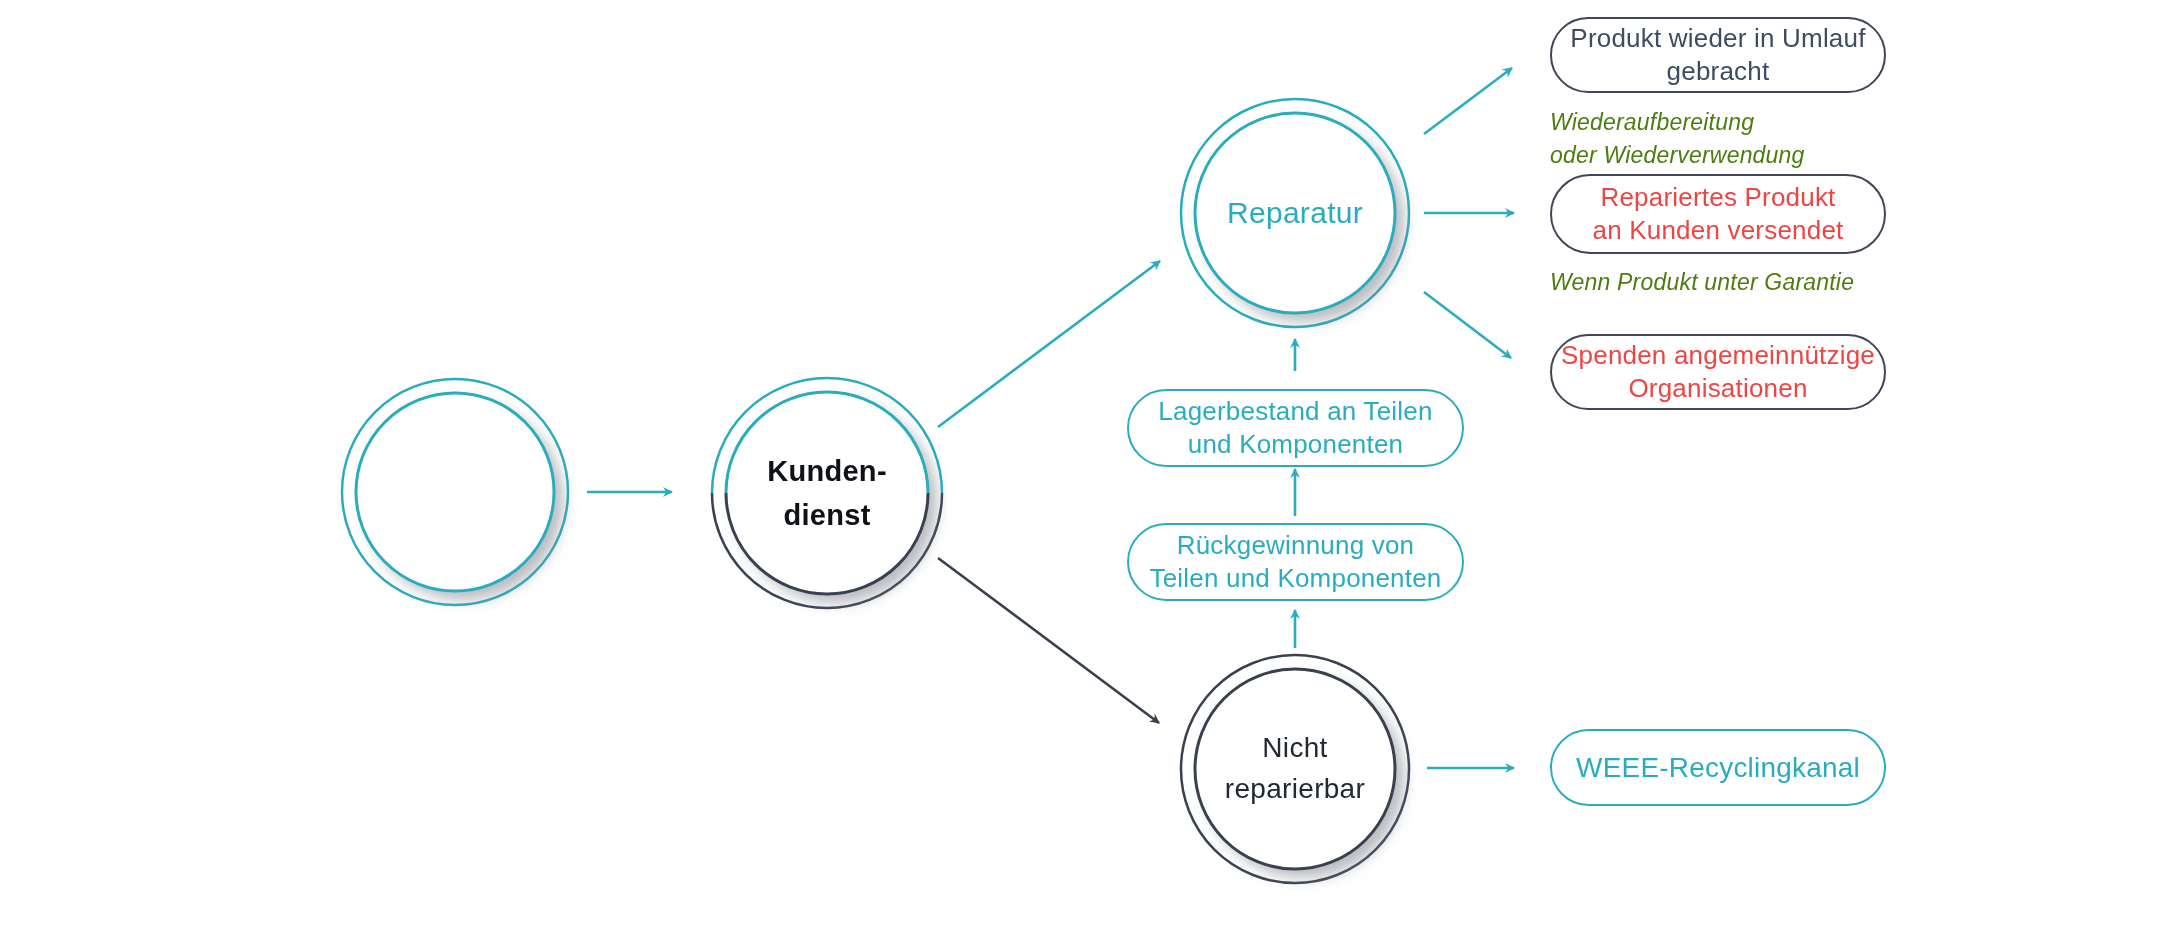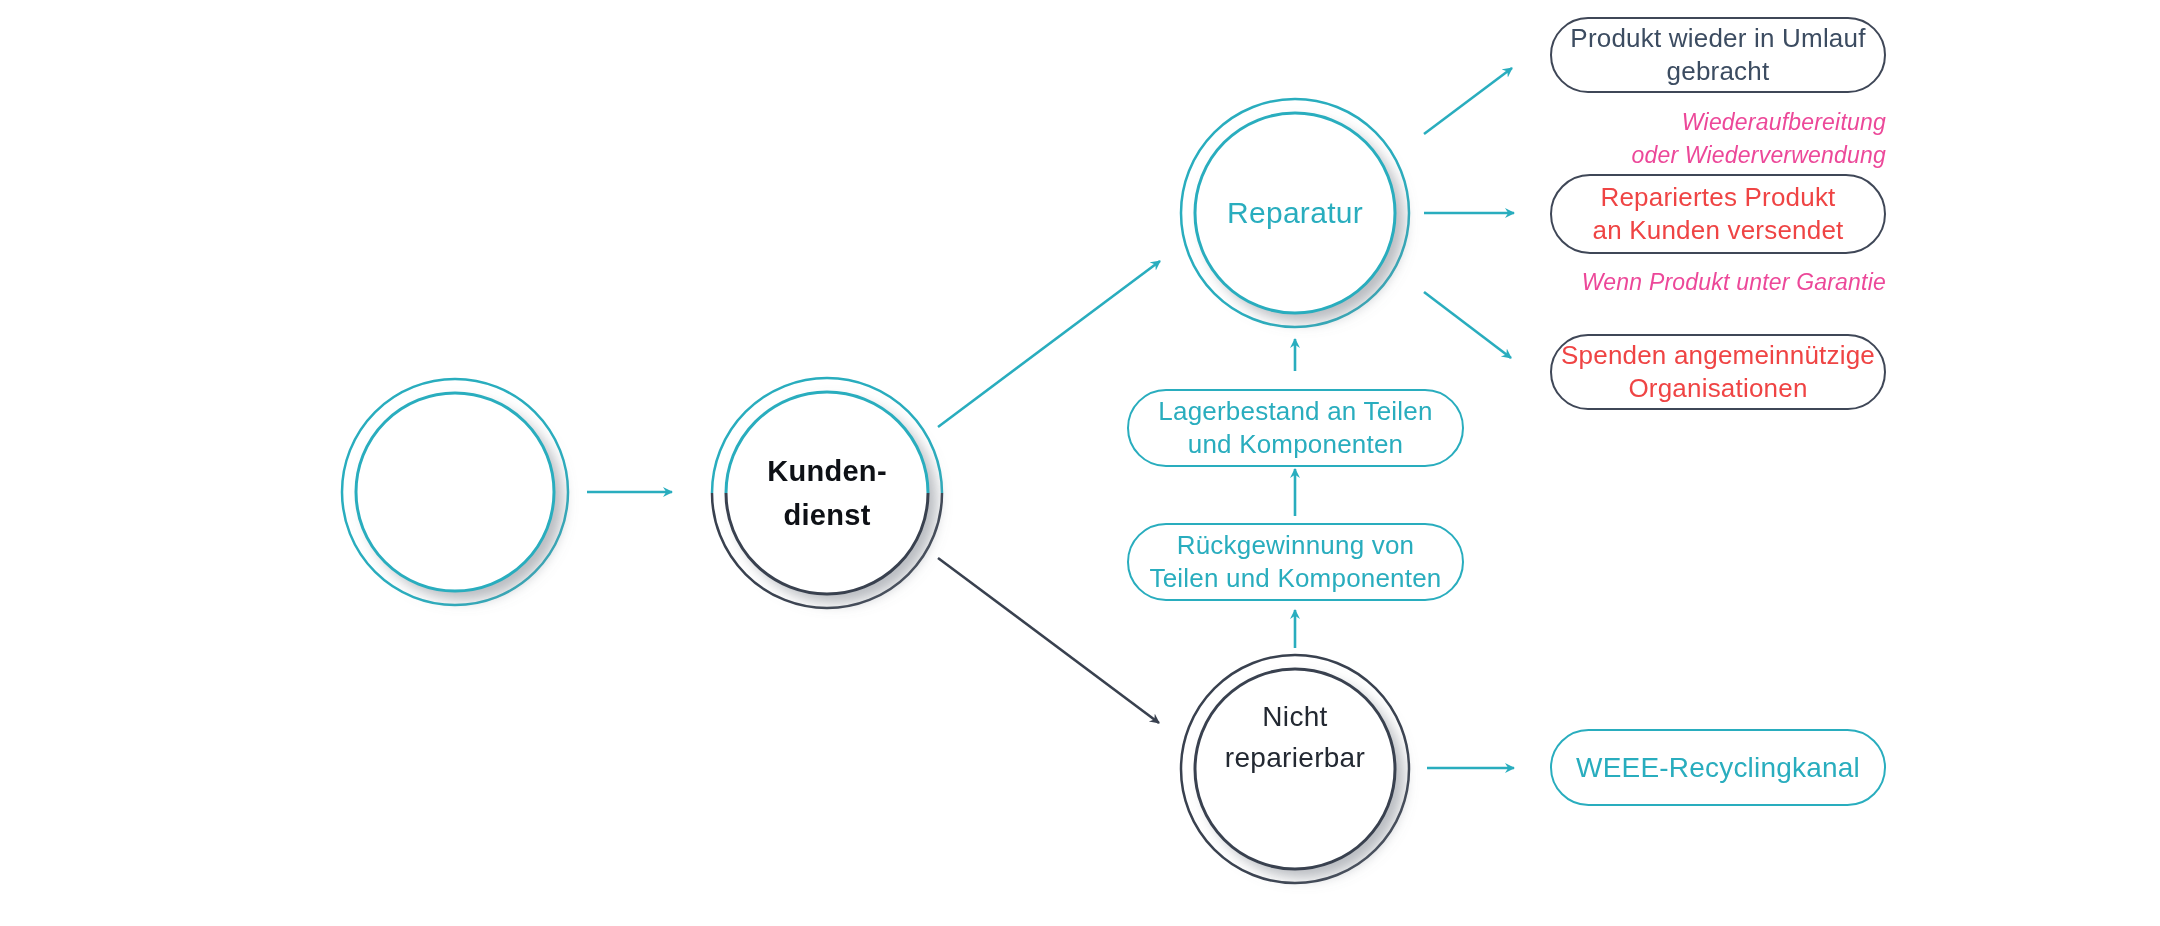--- a/index.html
+++ b/index.html
@@ -40,25 +40,25 @@
     box-sizing:border-box;
     background:#ffffff;
   }
   .pill-teal{border:2px solid var(--teal);color:var(--teal);font-size:26px;}
   .pill-dark{border:2px solid #3f4757;color:#ef4444;font-size:26px;}
   .pill-dark.first{color:#3c4c61;}
 
   .caption{
     position:absolute;
     width:336px;
-    text-align:right;
+    text-align:left;
     white-space:pre-line;
     font-style:italic;
     font-size:23px;
-    color:#ec4899;
+    color:#4d7c0f;
     line-height:1.45;
     letter-spacing:0.2px;
   }
 </style>
 </head>
 <body>
 
 <div id="canvas">
 
   <svg id="wires" viewBox="0 0 2160 926" xmlns="http://www.w3.org/2000/svg">
@@ -132,21 +132,21 @@
       <circle cx="1295" cy="769" r="100" fill="#ffffff" stroke="var(--dark)" stroke-width="3"></circle>
     </g>
   </svg>
 
 
   <div class="node-label lbl-kd" style="left:827px;top:493px;">Kunden-
 dienst</div>
 
   <div class="node-label lbl-repair" style="left:1295px;top:213px;">Reparatur</div>
 
-  <div class="node-label lbl-notrep" style="left:1295px;top:738px;">Nicht
+  <div class="node-label lbl-notrep" style="left:1295px;top:769px;">Nicht
 reparierbar</div>
 
   <div class="pill pill-teal" style="left:1127px;top:381px;width:337px;height:78px;margin-top:8px;">Lagerbestand an Teilen
 und Komponenten</div>
 
   <div class="pill pill-dark first" style="left:1550px;top:17px;width:336px;height:76px;">Produkt wieder in Umlauf
 gebracht</div>
 
   <div class="pill pill-teal" style="left:1127px;top:523px;width:337px;height:78px;">Rückgewinnung von
 Teilen und Komponenten</div>

